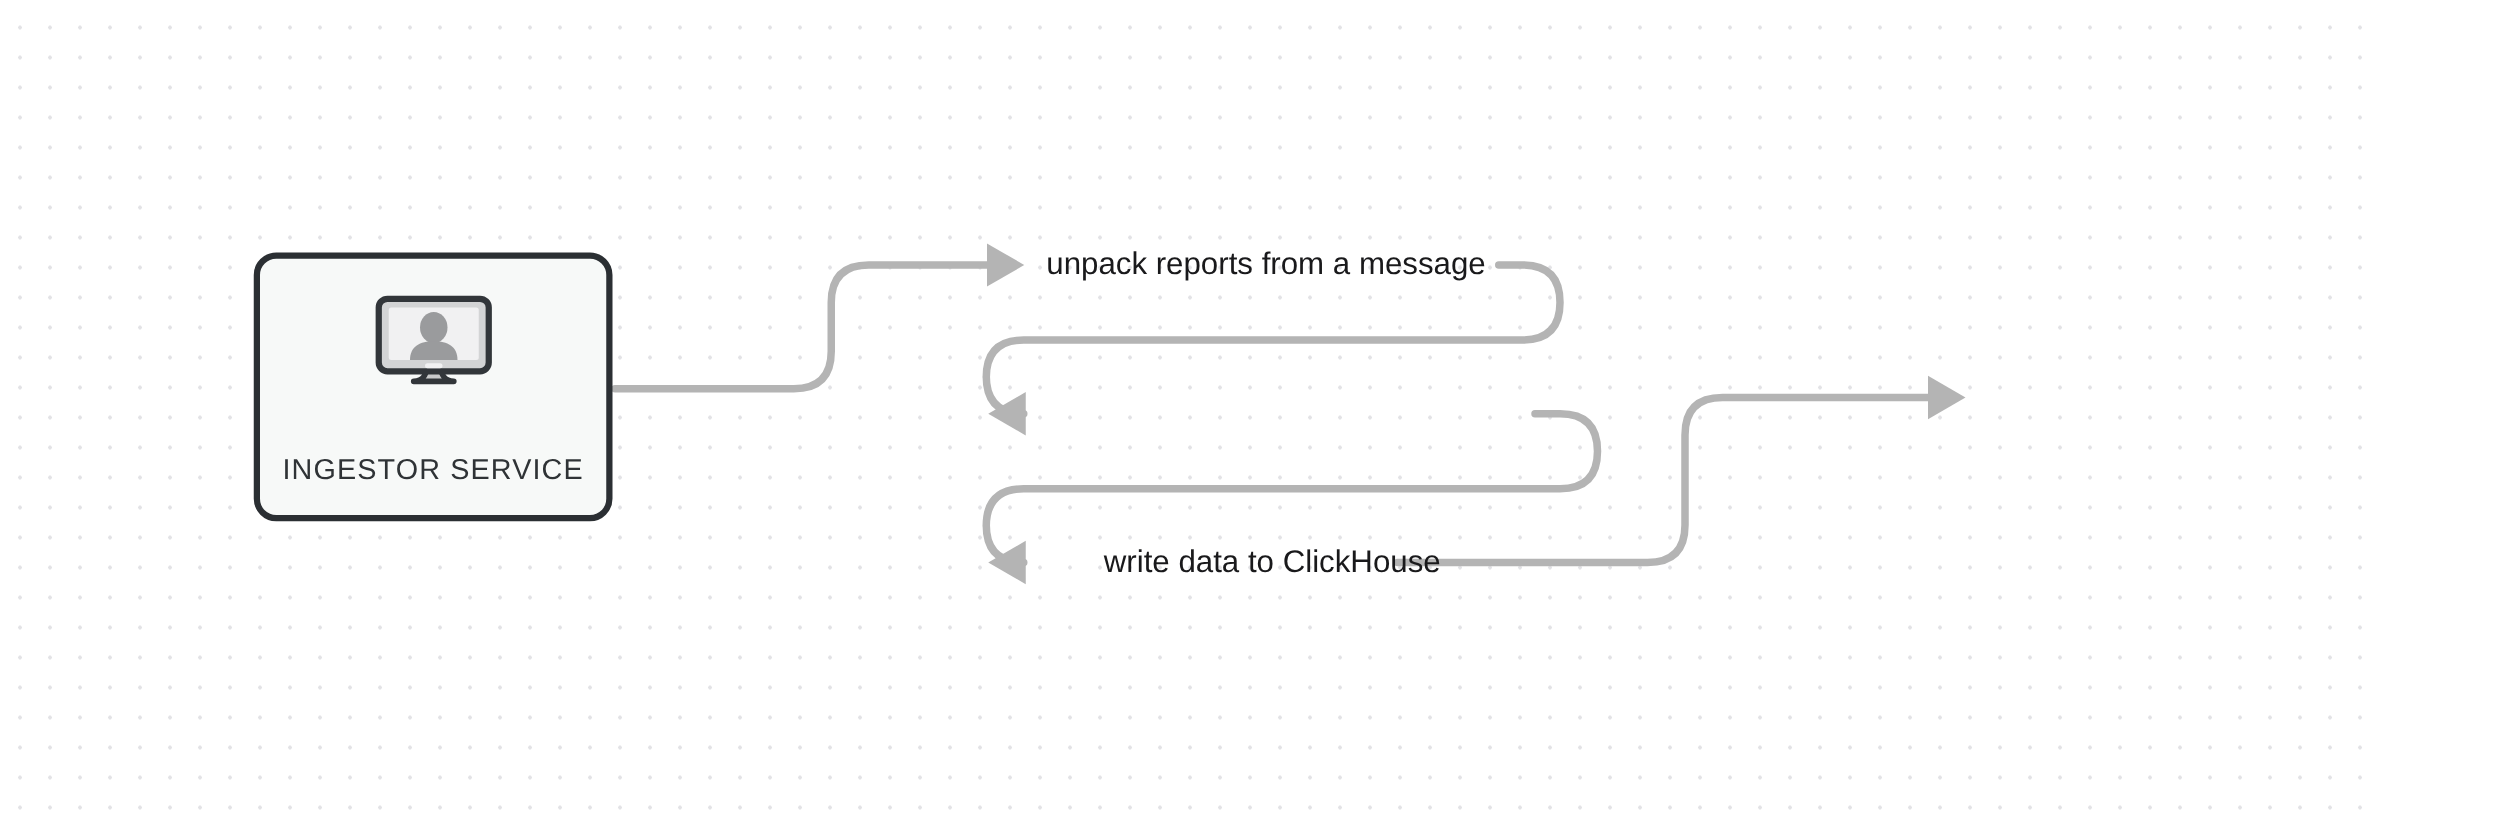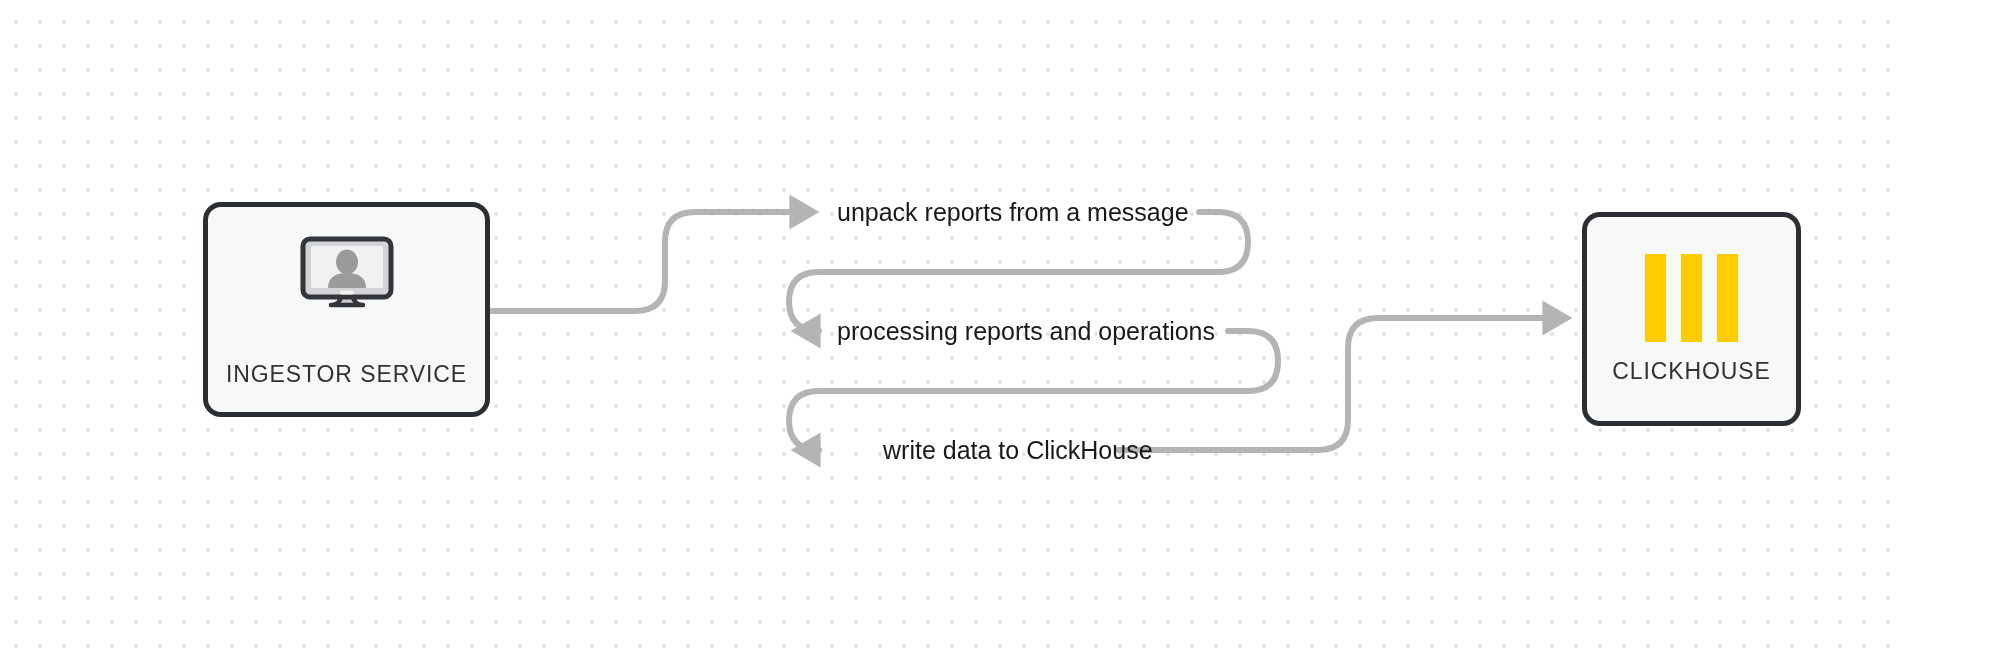--- a/index.html
+++ b/index.html
@@ -104,21 +104,20 @@
       <path d="M 1199 212 L 1218 212 Q 1248 212 1248 242 L 1248 242 Q 1248 272 1218 272 L 819 272 Q 789 272 789 302 L 789 301 Q 789 331 819 331 L 805 331" marker-end="url(#arrow)"></path>
 
       <path d="M 1228 331 L 1248 331 Q 1278 331 1278 361 L 1278 361 Q 1278 391 1248 391 L 819 391 Q 789 391 789 421 L 789 420 Q 789 450 819 450 L 805 450" marker-end="url(#arrow)"></path>
 
       <path d="M 1118 450 L 1318 450 Q 1348 450 1348 420 L 1348 348 Q 1348 318 1378 318 L 1558 318" marker-end="url(#arrow)"></path>
     </g>
   </svg>
 
   <div class="edge-label" style="left:837px; top:212px;">unpack reports from a message</div>
 
-  <div class="edge-label" style="left:837px; top:331px;">processing reports and operations</div>
 
   <div class="edge-label" style="left:883px; top:450px;">write data to ClickHouse</div>
 
   <div class="node" id="node-ingestor">
     <div class="node-icon">
       <svg width="104" height="96" viewBox="0 0 104 96" xmlns="http://www.w3.org/2000/svg">
 
         <path d="M36 74 C44 74 46 68 47 62 L57 62 C58 68 60 74 68 74 Z" fill="#c9cacb" stroke="#32363a" stroke-width="4.6" stroke-linejoin="round"></path>
 
         <rect x="8" y="8" width="88" height="58" rx="7" fill="#d3d4d5" stroke="#32363a" stroke-width="5"></rect>
@@ -127,22 +126,14 @@
 
         <ellipse cx="52" cy="31" rx="11" ry="12.5" fill="#9a9b9d"></ellipse>
         <path d="M33 57 C33 46 41 42 52 42 C63 42 71 46 71 57 Z" fill="#9a9b9d"></path>
 
         <rect x="45" y="59.5" width="14" height="4" rx="2" fill="#f1f1f2"></rect>
       </svg>
     </div>
     <div class="node-label">INGESTOR SERVICE</div>
   </div>
 
-  <div class="node" id="node-clickhouse">
-    <div class="node-icon ch-bars">
-      <div class="ch-bar"></div>
-      <div class="ch-bar"></div>
-      <div class="ch-bar"></div>
-    </div>
-    <div class="node-label">CLICKHOUSE</div>
-  </div>
 
 </div>
 
 </body></html>

